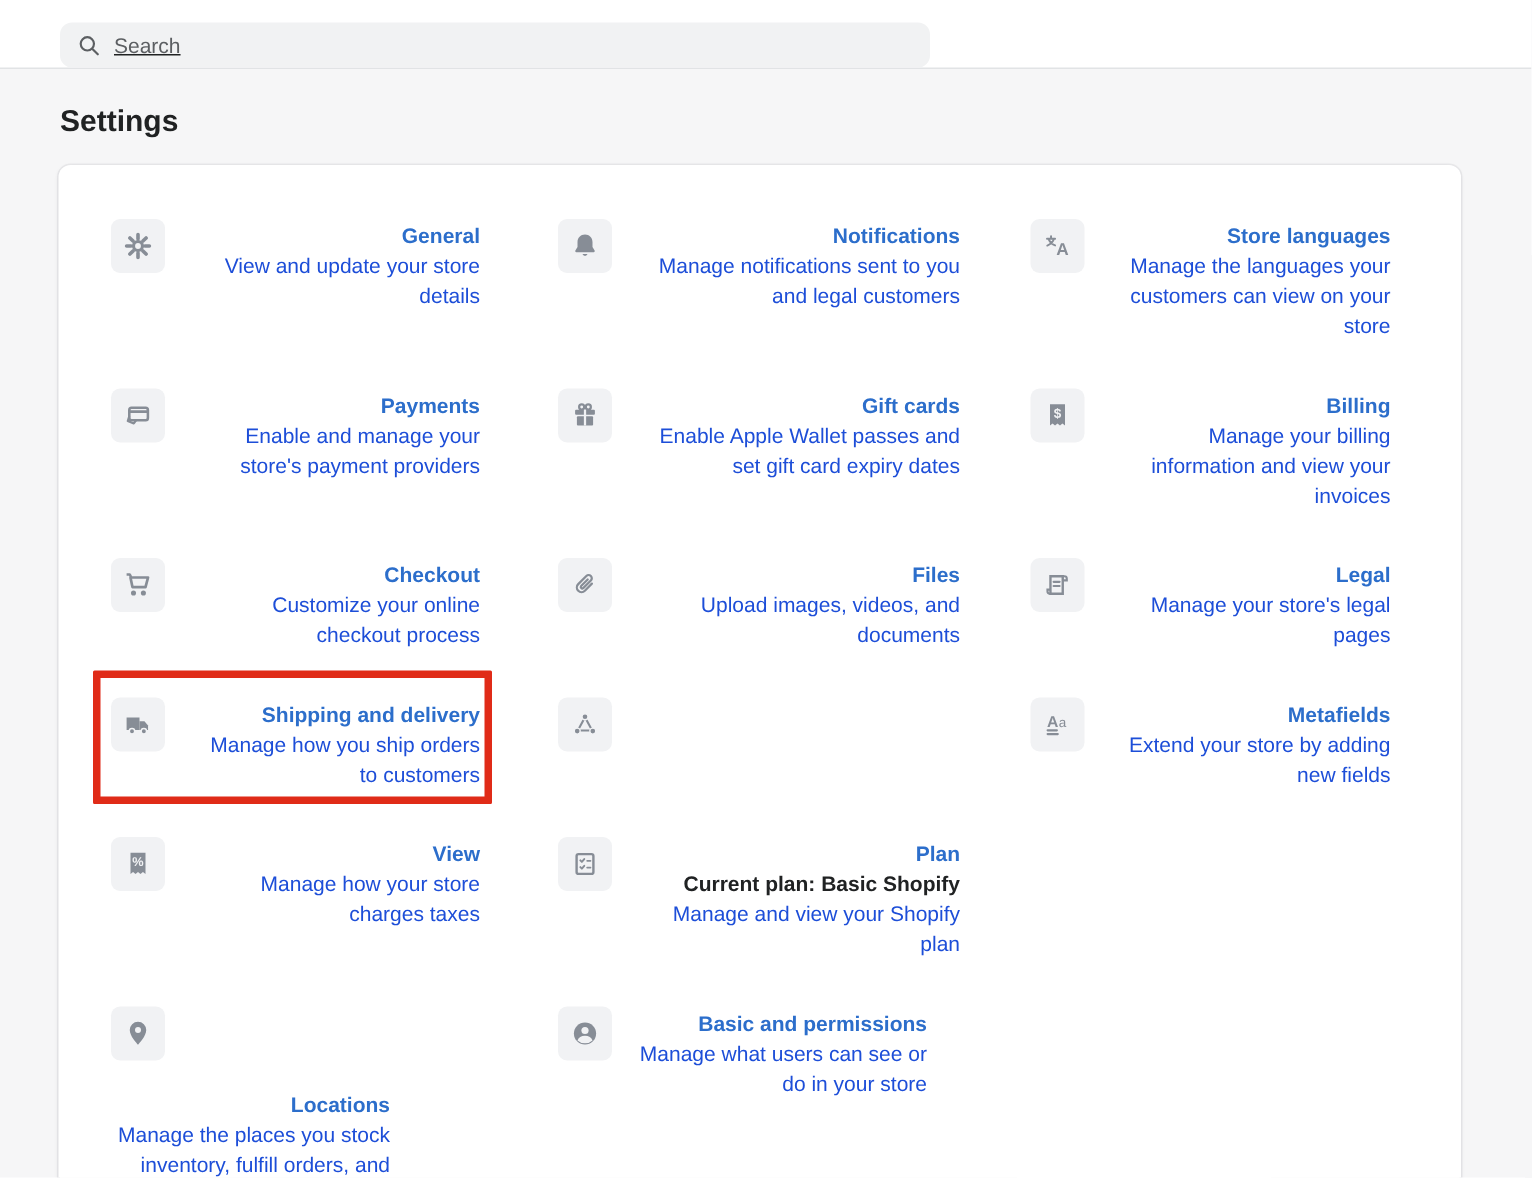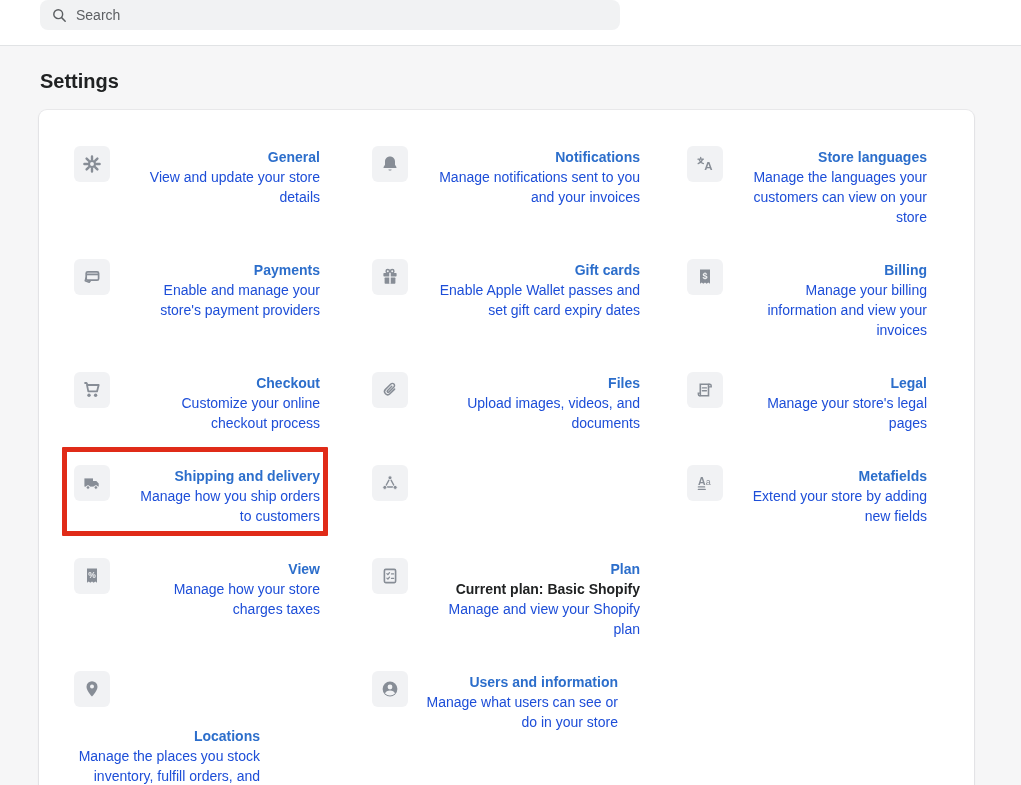--- a/index.html
+++ b/index.html
@@ -11,21 +11,21 @@
   *{box-sizing:border-box;margin:0;padding:0;}
   html,body{width:1021px;height:785px;overflow:hidden;}
   body{
     background:#f6f6f7;
     font-family:"Liberation Sans","DejaVu Sans",sans-serif;
     color:#202223;
   }
   
   .topbar{
     height:46px;background:#ffffff;border-bottom:1px solid #e1e3e5;
-    display:flex;align-items:flex-start;padding-left:40px;
+    display:flex;align-items:flex-end;padding-left:40px;text-decoration:underline;
   }
   .search-box{
     width:580px;height:30px;background:#f1f2f3;border-radius:8px;
     display:flex;align-items:center;padding:0 11px;gap:8px;
   }
   .search-box svg{flex:none;display:block;}
   .search-box input{
     flex:1;border:none;outline:none;background:transparent;
     font-family:inherit;font-size:14px;color:#202223;
   }
@@ -106,21 +106,21 @@
   <div class="item">
     <div class="tile">
           <svg width="20" height="20" viewBox="0 0 20 20">
             <path d="M10 2.4c-2.9 0-5 2.2-5 5.1v3.2l-1.4 2.3c-.3.5 0 1.1.6 1.1h11.6c.6 0 .9-.6.6-1.1L15 10.7V7.5c0-2.9-2.1-5.1-5-5.1z" fill="#878d96"></path>
             <path d="M8.3 15.4a1.8 1.8 0 0 0 3.4 0z" fill="#878d96"></path>
           </svg>
         </div>
     <div class="txt">
       <a class="title">Notifications</a>
       
-      <div class="desc">Manage notifications sent to you and your invoices</div>
+      <div class="desc">Manage notifications sent to you and legal customers</div>
     </div>
   </div>
 
   <div class="item">
     <div class="tile">
           <svg width="20" height="20" viewBox="0 0 20 20">
             <path d="M3 5.2h5.4M5.7 3.4v1.8M7.6 5.2c-.5 2-2.1 3.6-4.4 4.5M4.3 5.9c.8 1.8 2.3 3.1 4.1 3.7" stroke="#878d96" stroke-width="1.3" fill="none" stroke-linecap="round"></path>
             <text x="9.2" y="16.2" font-size="11.5" font-weight="bold" fill="#878d96" font-family="Liberation Sans,sans-serif">A</text>
           </svg>
         </div>
@@ -307,19 +307,19 @@
 
   <div class="item">
     <div class="tile">
           <svg width="20" height="20" viewBox="0 0 20 20">
             <circle cx="10" cy="10" r="7.4" fill="#878d96"></circle>
             <circle cx="10" cy="8" r="2.4" fill="#f1f2f4"></circle>
             <path d="M10 11.5c-2.5 0-4.4 1.2-5 3.1a7.4 7.4 0 0 0 10 0c-.6-1.9-2.5-3.1-5-3.1z" fill="#f1f2f4"></path>
           </svg>
         </div>
     <div class="txt">
-      <a class="title">Users and information</a>
+      <a class="title">Basic and permissions</a>
       
       <div class="desc">Manage what users can see or do in your store</div>
     </div>
   </div>
 </div>
 </div>
 
 </body></html>

